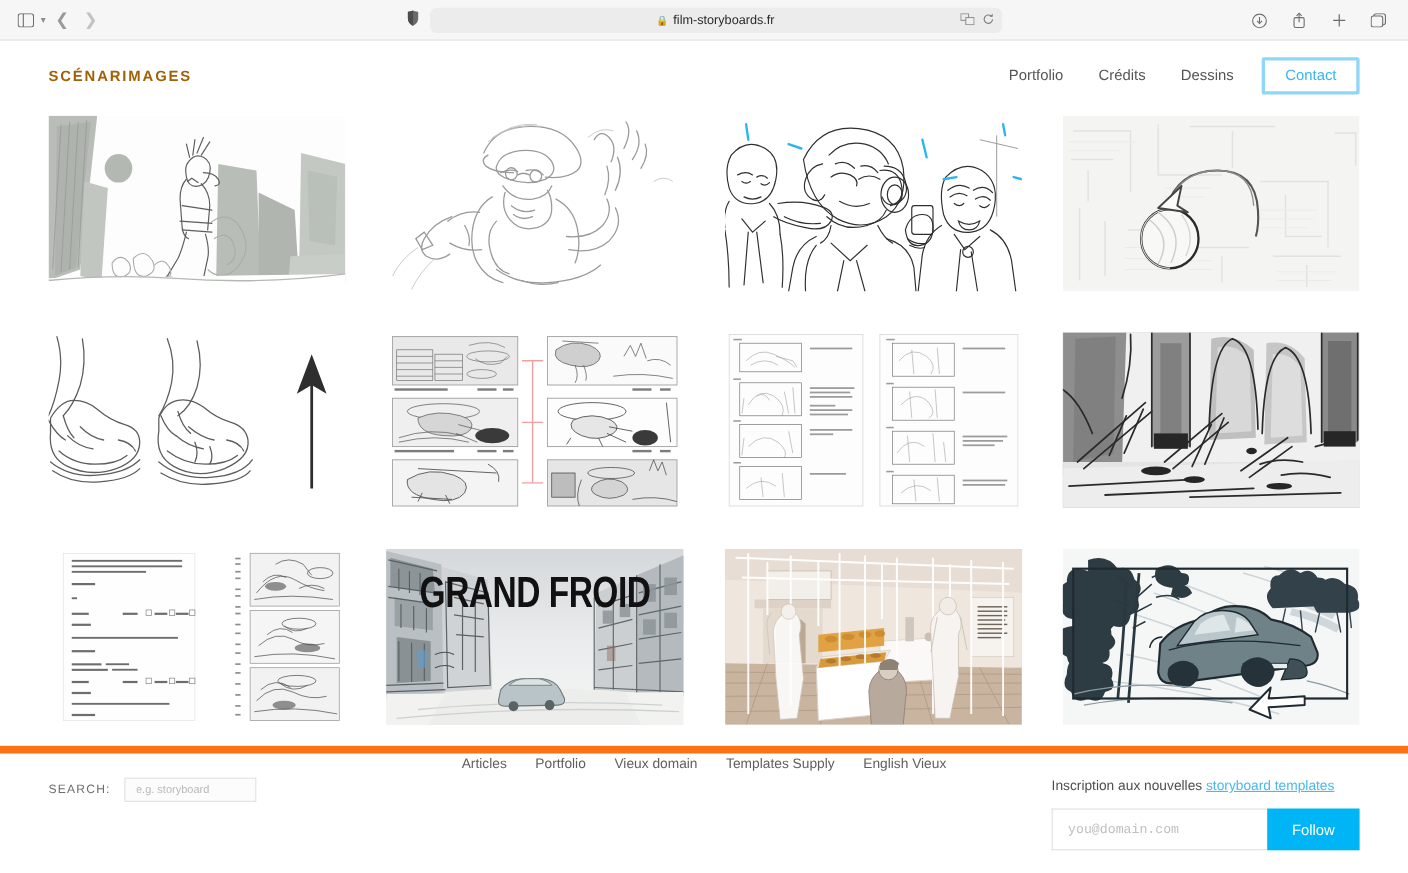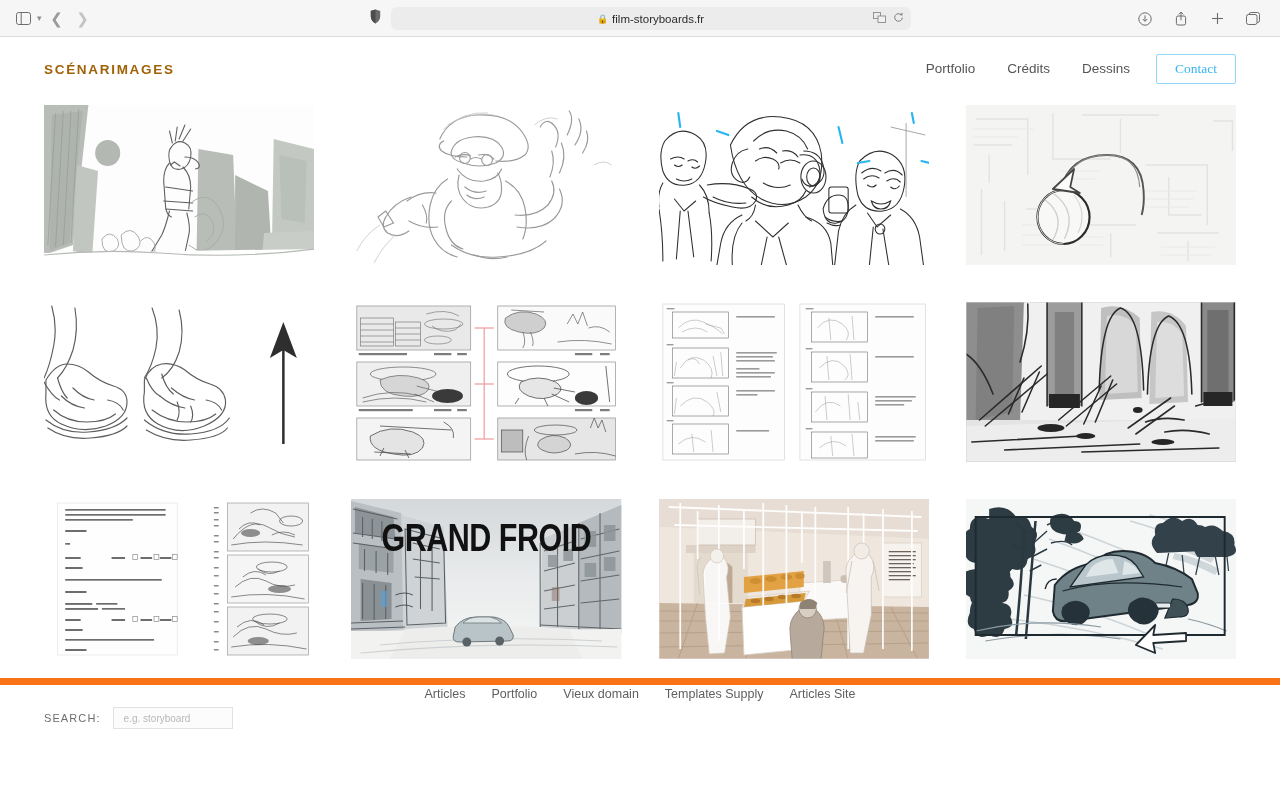--- a/index.html
+++ b/index.html
@@ -60,22 +60,22 @@
   .brand{
     font-size:13.5px; font-weight:bold; letter-spacing:1.7px;
     color:#a16207;
   }
   .nav{ display:flex; align-items:center; gap:0px; }
   .nav a{
     font-size:13.5px; color:#555; text-decoration:none;
     padding:0 16px; line-height:1;
   }
   .nav a.contact{
-    color:#36b6f0; border:1px solid #0f766e;
-    padding:7px 18px; margin-left:10px; border-radius:2px;font-family:Liberation Serif, serif;
+    color:#36b6f0; border:3px solid #0f766e;
+    padding:7px 18px; margin-left:10px; border-radius:2px;
   }
 
   
   .gallery{
     padding:0 44px;
     display:grid;
     grid-template-columns:repeat(4,1fr);
     column-gap:22px; row-gap:20px;
     margin-top:4px;
     gap:37px;
@@ -922,24 +922,31 @@
       </svg>
     </div>
 
   </div>
 
   <div class="footer-links">
     <a href="#">Articles</a>
     <a href="#">Portfolio</a>
     <a href="#">Vieux domain</a>
     <a href="#">Templates Supply</a>
-    <a href="#">Articles Site</a>
+    <a href="#">English Vieux</a>
   </div>
 
   <div class="bottom-bar">
     <div class="search-group">
       <span class="search-label">SEARCH:</span>
       <input class="search-input" type="text" placeholder="e.g. storyboard" style="">
     </div>
 
+    <div class="subscribe">
+      <div class="sub-text"><span>Inscription aux nouvelles </span><a href="#" class="lnk" style="color: rgb(74, 185, 239);">storyboard templates</a></div>
+      <div class="sub-form">
+        <input class="email-input" type="email" placeholder="you@domain.com" style="">
+        <button class="follow-btn" style="background: rgb(0, 181, 245);">Follow</button>
+      </div>
+    </div>
   </div>
 
 </div>
 
 </body></html>

